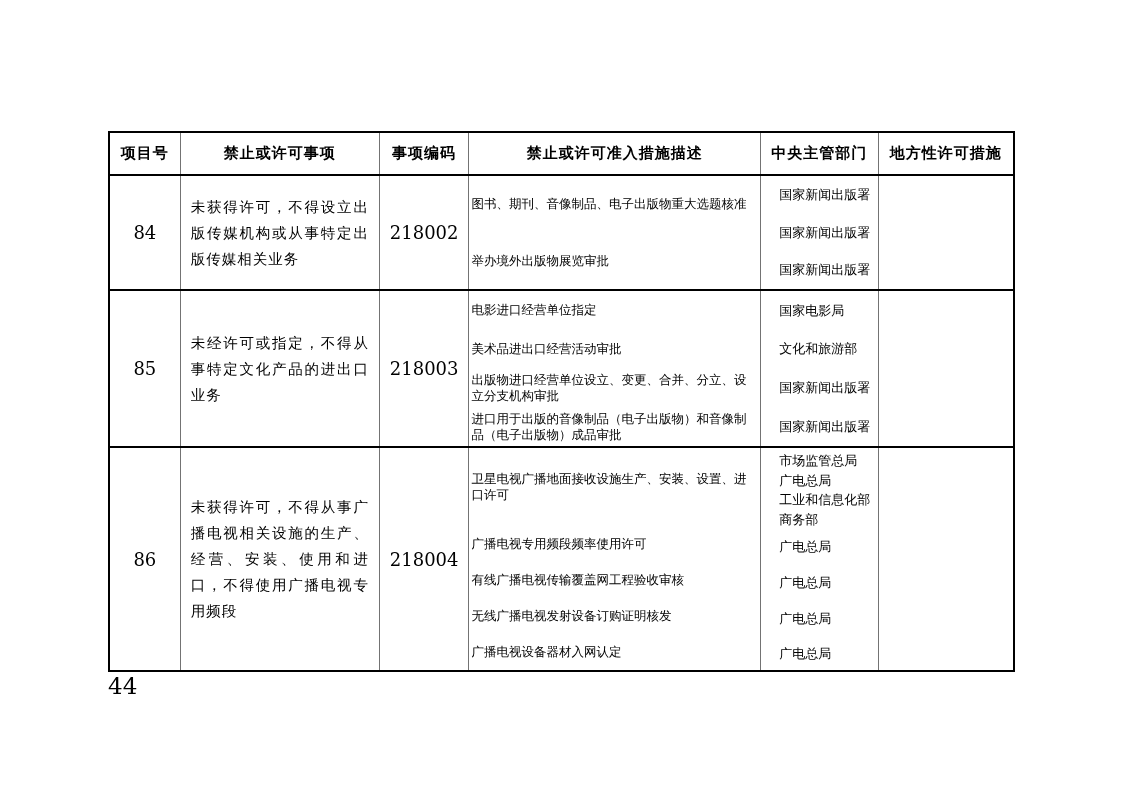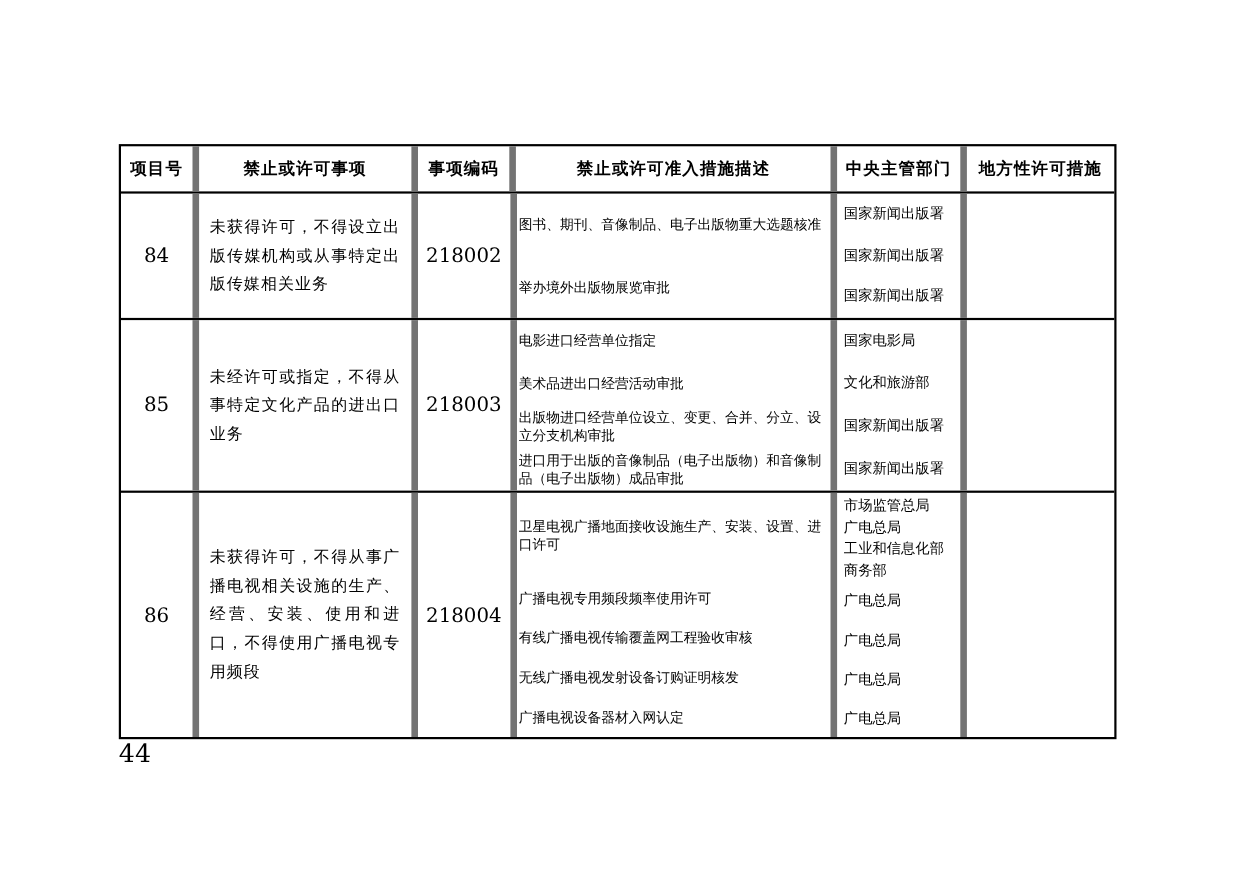--- a/index.html
+++ b/index.html
@@ -4,40 +4,40 @@
 <style>
   * { margin:0; padding:0; box-sizing:border-box; }
   body { width:1122px; height:793px; background:#ffffff; position:relative;
          font-family:"DejaVu Serif","Liberation Serif",serif; color:#000; }
   .page { position:absolute; inset:0; background:#fff; }
 
   .nl-table { position:absolute; left:108px; top:131px; width:907px;
               border:2px solid #000; background:#fff; }
   .tr { display:flex; border-bottom:2px solid #000; }
   .tr:last-child { border-bottom:none; }
-  .td { border-right:6px solid #737373; overflow:hidden; }
+  .td { border-right:1px solid #737373; overflow:hidden; }
   .td:last-child { border-right:none; }
   .c0{width:71px} .c1{width:200px} .c2{width:90px}
   .c3{width:293px} .c4{width:118px} .c5{width:135px}
 
   .thead { height:43px; }
   .th { display:flex; align-items:center; justify-content:center;
         font-family:"DejaVu Sans","Liberation Sans",sans-serif;
         font-weight:bold; font-size:15px; letter-spacing:1px; }
 
   .cellcenter { display:flex; align-items:center; justify-content:center;
                 font-size:18px; }
   .item { display:flex; align-items:center; padding:0 10px;
           font-size:14.5px; line-height:26px; letter-spacing:1px;
           text-align:justify; }
   .stack { display:flex; flex-direction:column; }
   .mblock { flex:1 1 0; display:flex; align-items:center;
             padding:0 8px 0 2px; font-size:12.5px; line-height:16px; }
   .dblock { flex:1 1 0; display:flex; flex-direction:column; justify-content:center;
-            padding-left:6px; padding-right:4px; font-size:13px; line-height:19.5px; }
+            padding-left:6px; padding-right:4px; font-size:13px; line-height:19.5px;margin-left:12px; }
   .r84 { height:115px; }
   .r85 { height:157px; }
   .r86 { height:222px; }
   .hA { flex:0 0 78px; }
   .hB { flex:0 0 36px; }
   .top { justify-content:flex-start; padding-top:3px; }
 
   .pagenum { position:absolute; top:674px; left:108px; width:907px;
              text-align:left; font-size:23px; line-height:24px; }
 </style>

